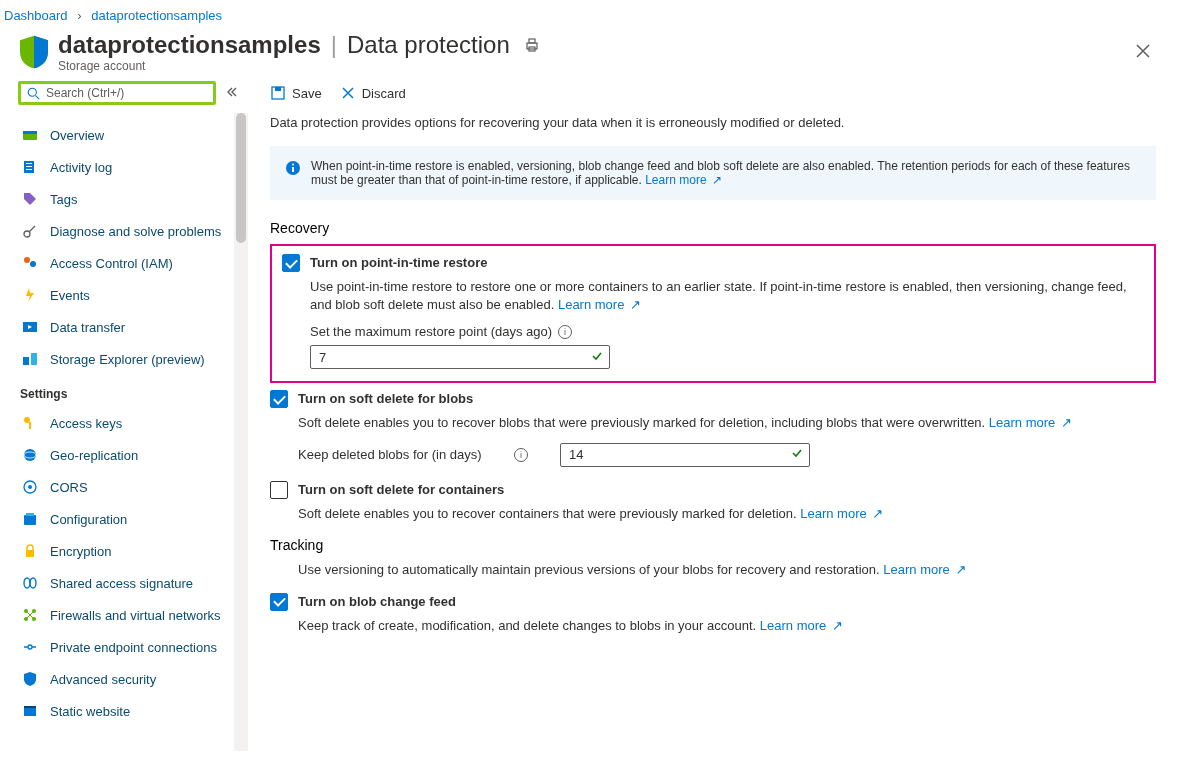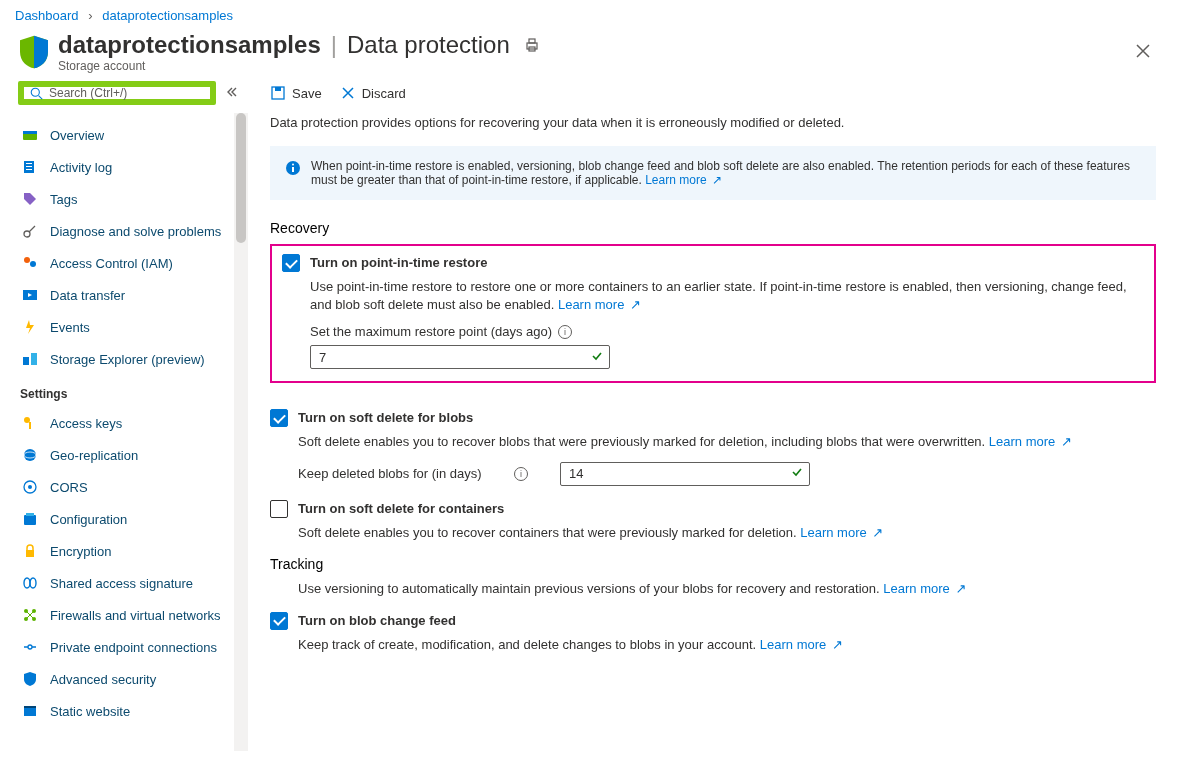--- a/index.html
+++ b/index.html
@@ -10,21 +10,21 @@
     color: #323130;
     background: #fff;
     width: 1178px;
     height: 758px;
     overflow: hidden;
     position: relative;
   }
   a { color: #0078d4; text-decoration: none; cursor: pointer; }
 
   
-  .breadcrumb { padding: 8px 15px 4px; font-size: 13px; }
+  .breadcrumb { padding: 8px 4px 4px; font-size: 13px; }
   .breadcrumb .sep { color: #605e5c; margin: 0 6px; }
 
   
   .header { display: flex; align-items: center; padding: 4px 20px 0; }
   .shield-icon { width: 28px; height: 34px; margin-right: 10px; flex-shrink: 0; }
   .header-text { flex: 1; }
   .header-title { font-size: 24px; font-weight: 600; color: #323130; display: flex; align-items: center; }
   .header-title .sep-pipe { color: #a19f9d; font-weight: 300; margin: 0 10px; }
   .header-title .sub { font-weight: 300; }
   .header-sub { font-size: 12px; color: #605e5c; margin-top: 0px; }
@@ -32,21 +32,21 @@
   .print-icon { margin-left: 14px; color: #605e5c; }
 
   
   .layout { display: flex; height: calc(100% - 80px); }
 
   
   .sidebar { width: 248px; border-right: none; padding: 8px 0 0 18px; position: relative; }
   .search-wrap { display:flex; align-items:center; }
   .search-box {
     display: flex; align-items: center;
-    border: 6px solid #84cc16; border-radius: 2px;
+    border: 3px solid #84cc16; border-radius: 2px;
     height: 24px; padding: 0 6px; width: 198px;
     font-size: 12px; color: #605e5c;
   }
   .search-box svg { margin-right: 6px; }
   .collapse { margin-left: 10px; color:#605e5c; cursor:pointer; }
   .nav { margin-top: 14px; overflow-y: auto; height: calc(100% - 40px); padding-right: 6px;}
   .nav-item { display: flex; align-items: center; height: 32px; padding: 0 2px; cursor: pointer; font-size: 13px; color:#0c4a6e;}
   .nav-item .ni-icon { width: 20px; height: 20px; margin-right: 10px; display:flex; align-items:center; justify-content:center; }
   .nav-section { font-weight: 600; margin: 12px 0 6px 2px; font-size: 12px; color:#323130;}
   .scroll-track { position:absolute; right:0; top:40px; bottom:0; width:14px; background:#f3f2f1; }
@@ -62,21 +62,21 @@
 
   .info-box {
     background: #eff6fc; border:1px solid #eff6fc; padding: 12px 14px;
     display: flex; align-items:flex-start; margin-bottom: 20px; font-size: 12px;
     color:#323130;
   }
   .info-box .ii { flex-shrink:0; margin-right:10px; margin-top:1px;}
 
   .section-title { font-weight: 400; font-size: 14px; margin-bottom: 8px; color:#000000; }
 
-  .highlight { border: 2px solid #e3008c; padding: 8px 10px 12px; margin-bottom: 26px; }
+  .highlight { border: 2px solid #e3008c; padding: 8px 10px 12px; margin-bottom: 7px; }
 
   .chk-row { display:flex; align-items:flex-start; margin-bottom: 6px; }
   .chk {
     width:18px; height:18px; border:1px solid #323130; border-radius:2px;
     margin-right:10px; flex-shrink:0; background:#fff; display:flex; align-items:center; justify-content:center;
     cursor:pointer;
   }
   .chk.checked { background:#0078d4; border-color:#0078d4; }
   .chk.checked::after { content:""; width:5px; height:9px; border:solid #fff; border-width:0 2px 2px 0; transform:rotate(45deg); margin-bottom:2px;}
   .chk-label { font-weight:600; padding-top:1px; }
@@ -198,33 +198,33 @@
             <svg width="16" height="16">
               <circle cx="5" cy="5" r="3" fill="#f2610c"></circle>
               <circle cx="11" cy="9" r="3" fill="#0078d4"></circle>
             </svg>
           </span>
           <span>Access Control (IAM)</span>
         </div>
       <div class="nav-item">
           <span class="ni-icon">
             <svg width="16" height="16">
+              <path d="M7 1 L4 9 L8 9 L6 15 L12 6 L8 6 Z" fill="#ffb900"></path>
+            </svg>
+          </span>
+          <span>Events</span>
+        </div>
+      <div class="nav-item">
+          <span class="ni-icon">
+            <svg width="16" height="16">
               <rect x="1" y="3" width="14" height="10" fill="#0078d4"></rect>
               <path d="M6 6 L10 8 L6 10 Z" fill="#fff"></path>
             </svg>
           </span>
           <span>Data transfer</span>
-        </div>
-      <div class="nav-item">
-          <span class="ni-icon">
-            <svg width="16" height="16">
-              <path d="M7 1 L4 9 L8 9 L6 15 L12 6 L8 6 Z" fill="#ffb900"></path>
-            </svg>
-          </span>
-          <span>Events</span>
         </div>
       <div class="nav-item">
           <span class="ni-icon">
             <svg width="16" height="16">
               <rect x="1" y="6" width="6" height="8" fill="#0078d4"></rect>
               <rect x="9" y="2" width="6" height="12" fill="#32b1e8"></rect>
             </svg>
           </span>
           <span>Storage Explorer (preview)</span>
         </div>

